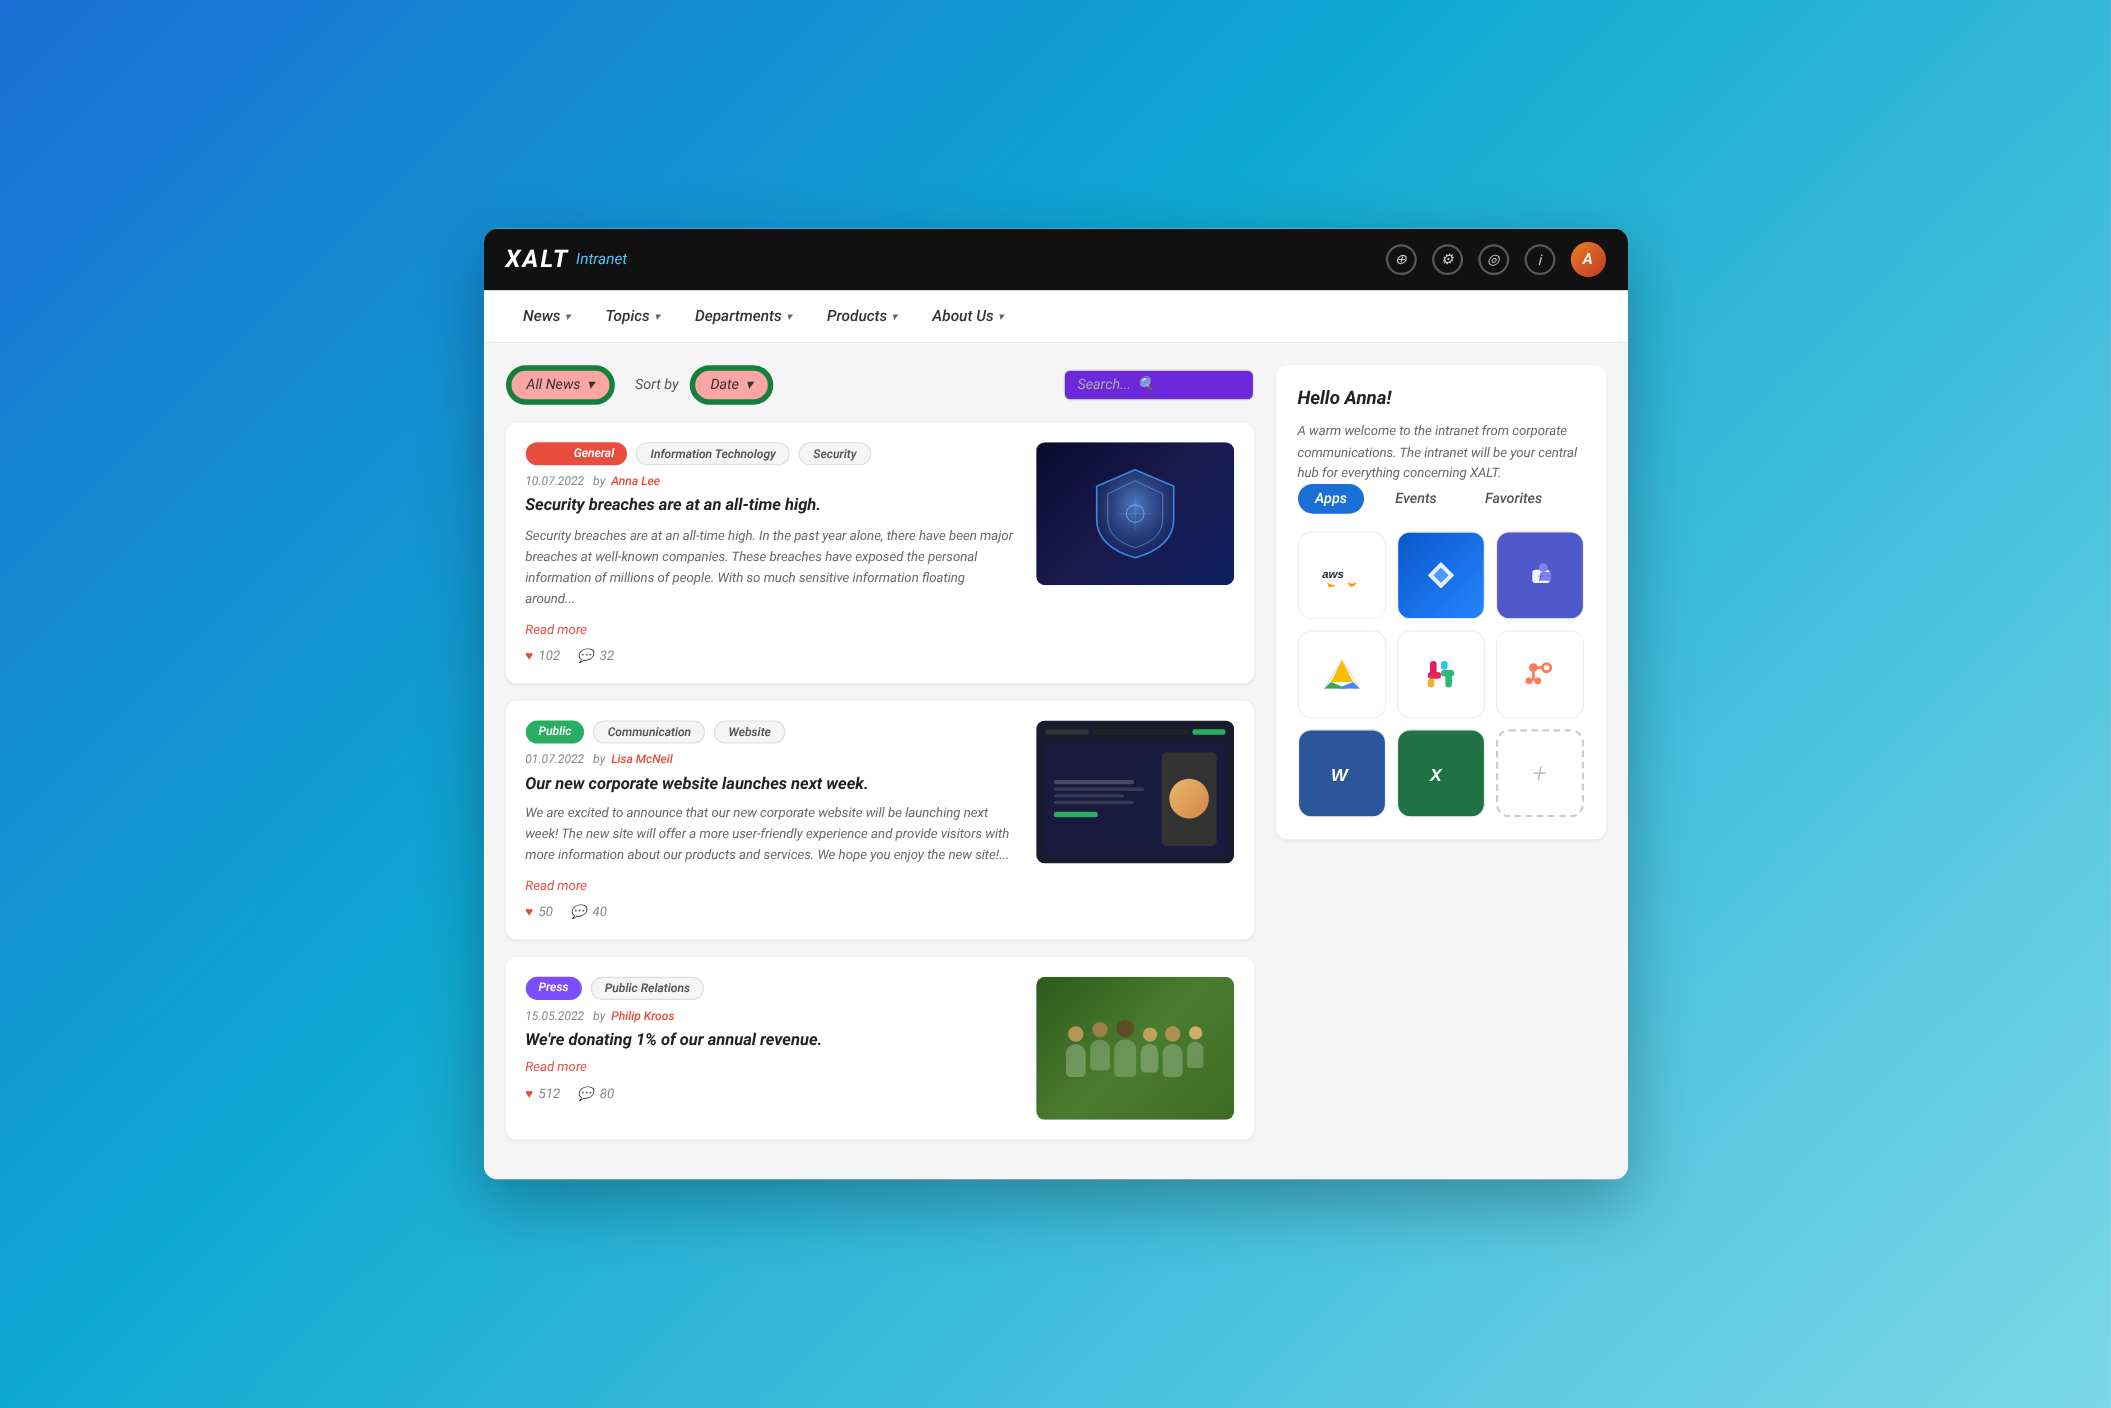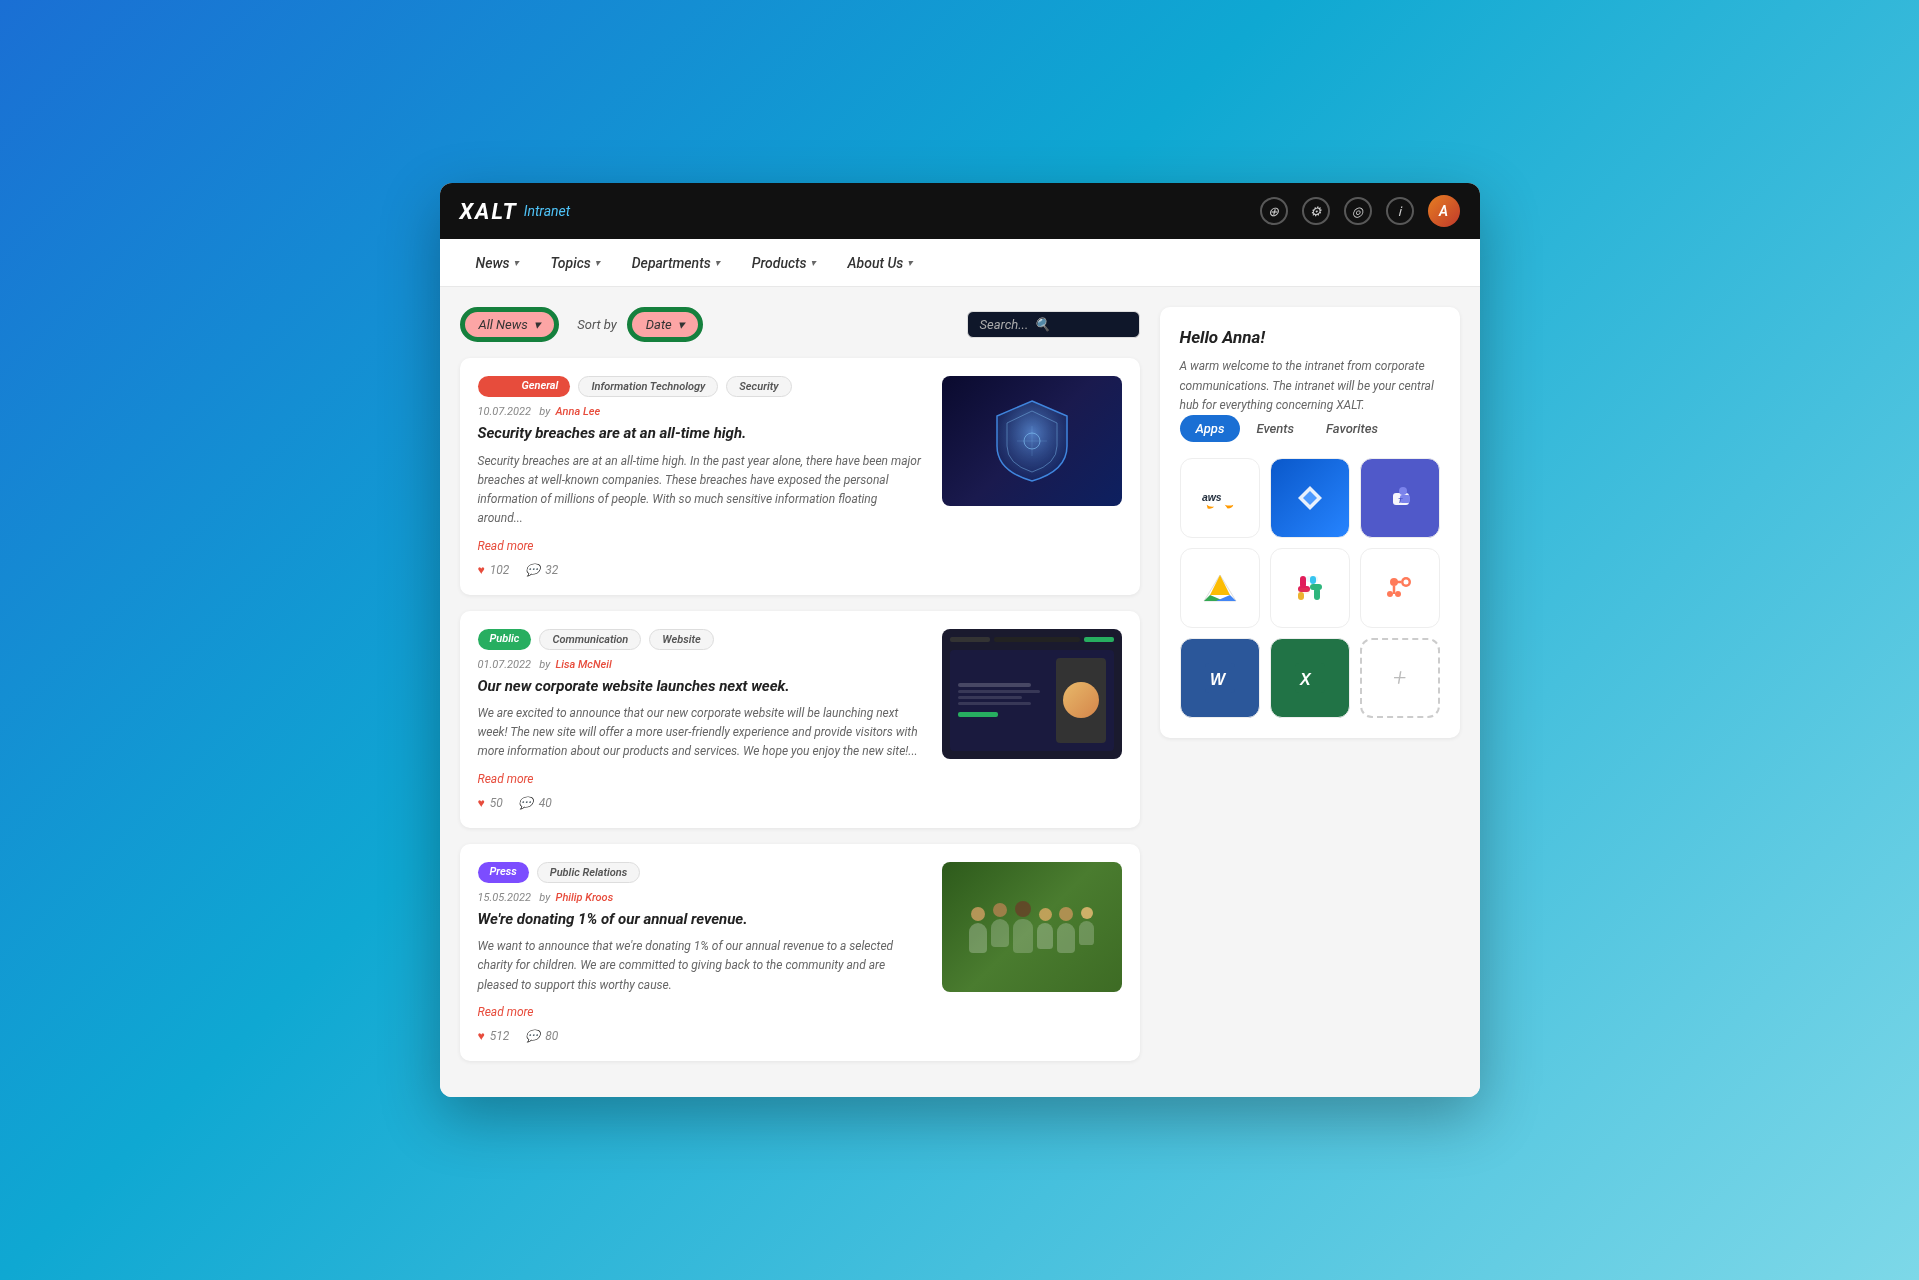--- a/index.html
+++ b/index.html
@@ -126,21 +126,21 @@
       align-items: center;
       gap: 6px;
     }
     .sort-label {
       font-size: 13px;
       color: #555;
       margin-left: 8px;
     }
     .search-box {
       margin-left: auto;
-      background: #0f172a;
+      background: #6d28d9;
       border: 1px solid #ddd;
       border-radius: 6px;
       padding: 5px 12px;
       font-size: 13px;
       color: #aaa;
       display: flex;
       align-items: center;
       gap: 6px;
       width: 173px;
     }
@@ -272,21 +272,21 @@
       color: #222;
       margin-bottom: 10px;
     }
     .welcome-text {
       font-size: 12px;
       color: #666;
       line-height: 1.6;
     }
     .tabs-bar {
       display: flex;
-      gap: 0;
+      gap: 12px;
       margin-bottom: 16px;
     }
     .tab {
       padding: 6px 16px;
       border-radius: 20px;
       font-size: 13px;
       font-weight: 500;
       cursor: pointer;
     }
     .tab-active {
@@ -483,21 +483,20 @@
         <div class="card-content">
           <div class="card-tags">
             <span class="tag tag-press">Press</span>
             <span class="tag tag-pr">Public Relations</span>
           </div>
           <div class="card-meta">
             <span>15.05.2022</span>
             &nbsp; by &nbsp;<span class="author">Philip Kroos</span>
           </div>
           <div class="card-title">We're donating 1% of our annual revenue.</div>
-          <div class="card-excerpt">We want to announce that we're donating 1% of our annual revenue to a selected charity for children. We are committed to giving back to the community and are pleased to support this worthy cause.</div>
           <span class="read-more">Read more</span>
           <div class="card-actions">
             <div class="card-action">
               <span class="heart-icon">♥</span>
               <span>512</span>
             </div>
             <div class="card-action">
               <span>💬</span>
               <span>80</span>
             </div>

